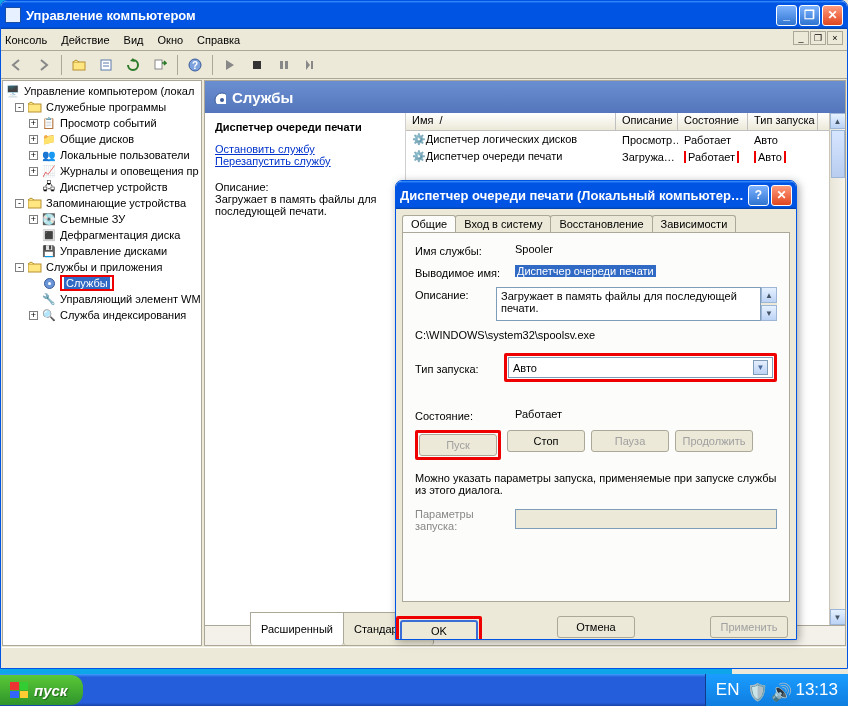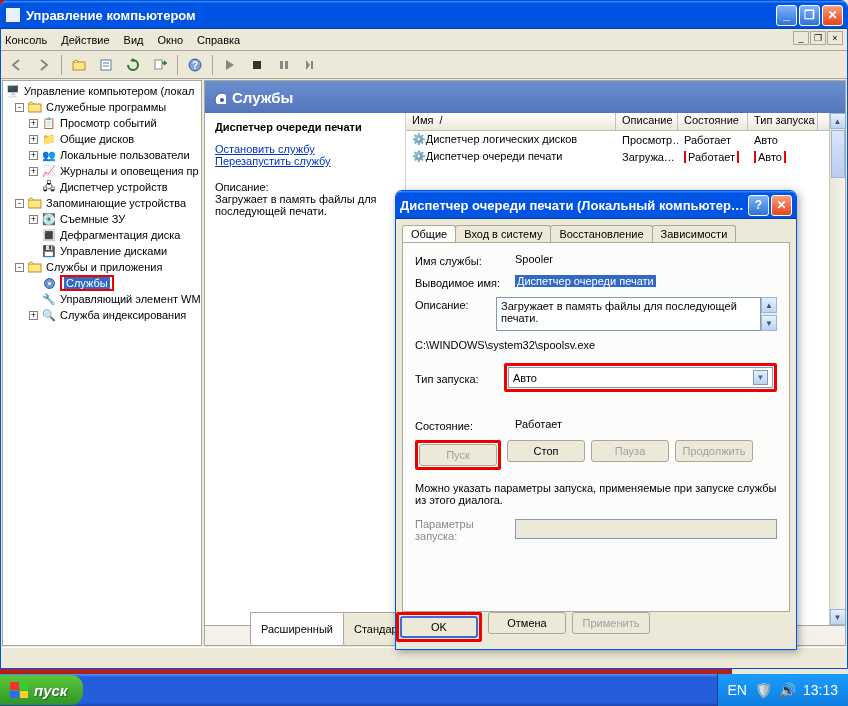--- a/index.html
+++ b/index.html
@@ -1,17 +1,17 @@
 <!DOCTYPE html>
 <html><head>
 <meta charset="utf-8">
 <style>
 html,body{margin:0;padding:0;font:11px Tahoma,Verdana,sans-serif;background:#ece9d8;color:#000;overflow:hidden}
 *{box-sizing:border-box}
-.screen{position:relative;width:732px;height:706px;background:#b91c1c}
+.screen{position:relative;width:732px;height:706px;background:#0ea5e9}
 .winmain{position:absolute;left:0;top:0;width:848px;height:669px;background:#ece9d8;border:1px solid #0054e3;border-radius:7px 7px 0 0;overflow:hidden}
 .titlebar{height:28px;background:linear-gradient(#3b93ff,#0054e3 8%,#0054e3 92%,#003fa5);color:#fff;display:flex;align-items:center;padding:0 4px;font-weight:bold;font-size:13px}
 .titlebar .ticon{width:16px;height:16px;background:#e6f0ff;margin-right:5px;border:1px solid #1a4ea5}
 .titlebar .ttext{flex:1}
 .winbtns{display:flex;gap:2px}
 .winbtn{width:21px;height:21px;border-radius:3px;border:1px solid #fff;display:flex;align-items:center;justify-content:center;font-weight:bold;color:#fff;font-size:12px}
 .wb-min,.wb-max{background:linear-gradient(#7db3ff,#2f74d0)}
 .wb-close{background:linear-gradient(#ff9b7e,#e1461e)}
 .menubar{height:22px;background:#ece9d8;display:flex;align-items:center;padding:0 4px;gap:14px;border-bottom:1px solid #aca899}
 .menubar span{cursor:default}
@@ -40,49 +40,49 @@
 .listhdr{display:flex;height:18px;background:linear-gradient(#fff,#ece9d8);border-bottom:1px solid #c0c0c0}
 .lh{border-right:1px solid #c0c0c0;padding:1px 8px 0 6px;font-size:11px;white-space:nowrap;overflow:hidden}
 .lrow{display:flex;height:17px;align-items:center}
 .lc{padding:0 6px;white-space:nowrap;overflow:hidden;font-size:11px}
 .c0{width:210px}.c1{width:62px}.c2{width:70px}.c3{width:70px}
 .tabstrip{height:20px;border-top:1px solid #aca899;display:flex;align-items:flex-end;padding-left:45px;background:#f3f1e9;font-size:11px}
 .vtab{border:1px solid #aca899;border-bottom:none;padding:10px 10px;margin-right:-1px;background:#ece9d8;border-radius:0 0 3px 3px}
 .vtab.active{background:#fff}
 .status{position:absolute;left:1px;right:1px;bottom:1px;height:20px;background:#ece9d8;border-top:1px solid #fff}
 
-.dlg{position:absolute;left:395px;top:190px;width:402px;height:460px;background:#ece9d8;border:1px solid #0054e3;border-radius:7px 7px 0 0;box-shadow:2px 2px 8px rgba(0,0,0,.35);overflow:hidden;z-index:5}
+.dlg{position:absolute;left:395px;top:180px;width:402px;height:460px;background:#ece9d8;border:1px solid #0054e3;border-radius:7px 7px 0 0;box-shadow:2px 2px 8px rgba(0,0,0,.35);overflow:hidden;z-index:5}
 .dlgtabs{display:flex;padding:6px 6px 0 6px;gap:0}
 .dtab{border:1px solid #aca899;border-bottom:none;padding:2px 8px;background:#ece9d8;font-size:11px;border-radius:3px 3px 0 0;margin-right:-1px;cursor:default}
 .dtab.active{background:#fcfcfa;position:relative;z-index:2}
-.dpanel{margin:0 6px 0 6px;border:1px solid #aca899;background:#fcfcfa;padding:10px 12px;height:370px;font-size:11px}
+.dpanel{margin:0 6px 14px 6px;border:1px solid #aca899;background:#fcfcfa;padding:10px 12px;height:370px;font-size:11px}
 .drw{display:flex;align-items:flex-start;margin-bottom:8px}
 .drw .dl{width:100px;padding-top:2px}
 .drw .dv{flex:1}
 .txtsel{background:#316ac5;color:#fff;padding:0 2px}
 .txtarea{width:265px;height:34px;border:1px solid #7f9db9;background:#fff;padding:2px 4px;font:inherit;resize:none;overflow:hidden}
 .combo{width:265px;height:21px;border:1px solid #7f9db9;background:#fff;display:flex;align-items:center;padding:0 4px;justify-content:space-between}
 .combo .cbtn{width:15px;height:15px;background:linear-gradient(#e6eefc,#bcd3f5);border:1px solid #7f9db9;display:flex;align-items:center;justify-content:center;font-size:8px;color:#4a6a9d}
 .dbtn{height:22px;padding:0 6px;border:1px solid #aca899;background:#ece9d8;font:inherit;min-width:78px;border-radius:3px}
 .dbtn:disabled{color:#a0a0a0}
 .red{border:3px solid #e00;padding:1px;border-radius:2px}
-.dbuttons{display:flex;justify-content:flex-start;gap:6px;padding:0 8px 4px 0}
+.dbuttons{display:flex;justify-content:space-between;gap:6px;padding:0 8px 4px 0}
 .input{width:100%;height:20px;border:1px solid #7f9db9;background:#fff;font:inherit;padding:0 4px}
 .input:disabled{background:#ece9d8;color:#a0a0a0}
 
 .taskbar{position:absolute;left:0;bottom:0;width:848px;height:32px;background:linear-gradient(#3e9bff,#245edb 10%,#245edb 90%,#1843a5);display:flex;align-items:center}
 .start{height:30px;background:linear-gradient(#59c837,#2f942b);border-radius:0 12px 12px 0;display:flex;align-items:center;color:#fff;font-weight:bold;font-style:italic;padding:0 16px 0 10px;gap:6px;font-size:15px;text-shadow:1px 1px 1px rgba(0,0,0,.4)}
 .start .logo{width:18px;height:16px;display:grid;grid-template:1fr 1fr/1fr 1fr;gap:1px}
 .start .logo span:nth-child(1){background:#e33}
 .start .logo span:nth-child(2){background:#3c3}
 .start .logo span:nth-child(3){background:#36f}
 .start .logo span:nth-child(4){background:#fc3}
 .taskbtn{margin-left:8px;height:25px;background:linear-gradient(#4a8de8,#2f6bc7);border:1px solid #1a4a9e;border-radius:3px;color:#fff;display:flex;align-items:center;padding:0 10px;gap:6px;max-width:170px;font-size:11px}
 .taskbtn .ico{width:16px;height:16px;background:#fff}
-.tray{margin-left:auto;height:32px;background:linear-gradient(#1a9dff,#0f7de0);display:flex;align-items:center;padding:0 10px;gap:8px;color:#fff;font-size:14px;border-left:1px solid #103a8a}
+.tray{margin-left:auto;height:32px;background:linear-gradient(#1a9dff,#0f7de0);display:flex;align-items:center;padding:0 10px;gap:8px;color:#fff;font-size:17px;border-left:1px solid #103a8a}
 .tray .ti{width:16px;height:16px}
 .sb{width:16px;background:linear-gradient(90deg,#e8e5d8,#f6f4ec);display:flex;flex-direction:column;align-items:center;justify-content:space-between;border-left:1px solid #c9c6b9}
 .sb .ar{height:16px;width:16px;background:linear-gradient(#e5f1ff,#bcd3f5);border:1px solid #9db6d8;display:flex;align-items:center;justify-content:center;font-size:8px;color:#456}
 .sb .th{width:14px;flex:0 0 48px;background:linear-gradient(#d7e6ff,#b8cdf0);border:1px solid #9db6d8;margin:1px 0}
 .sb .tr{flex:1}
 svg.folder{width:14px;height:12px}
 svg.gear{width:13px;height:13px}
 </style>
 </head>
 <body>

